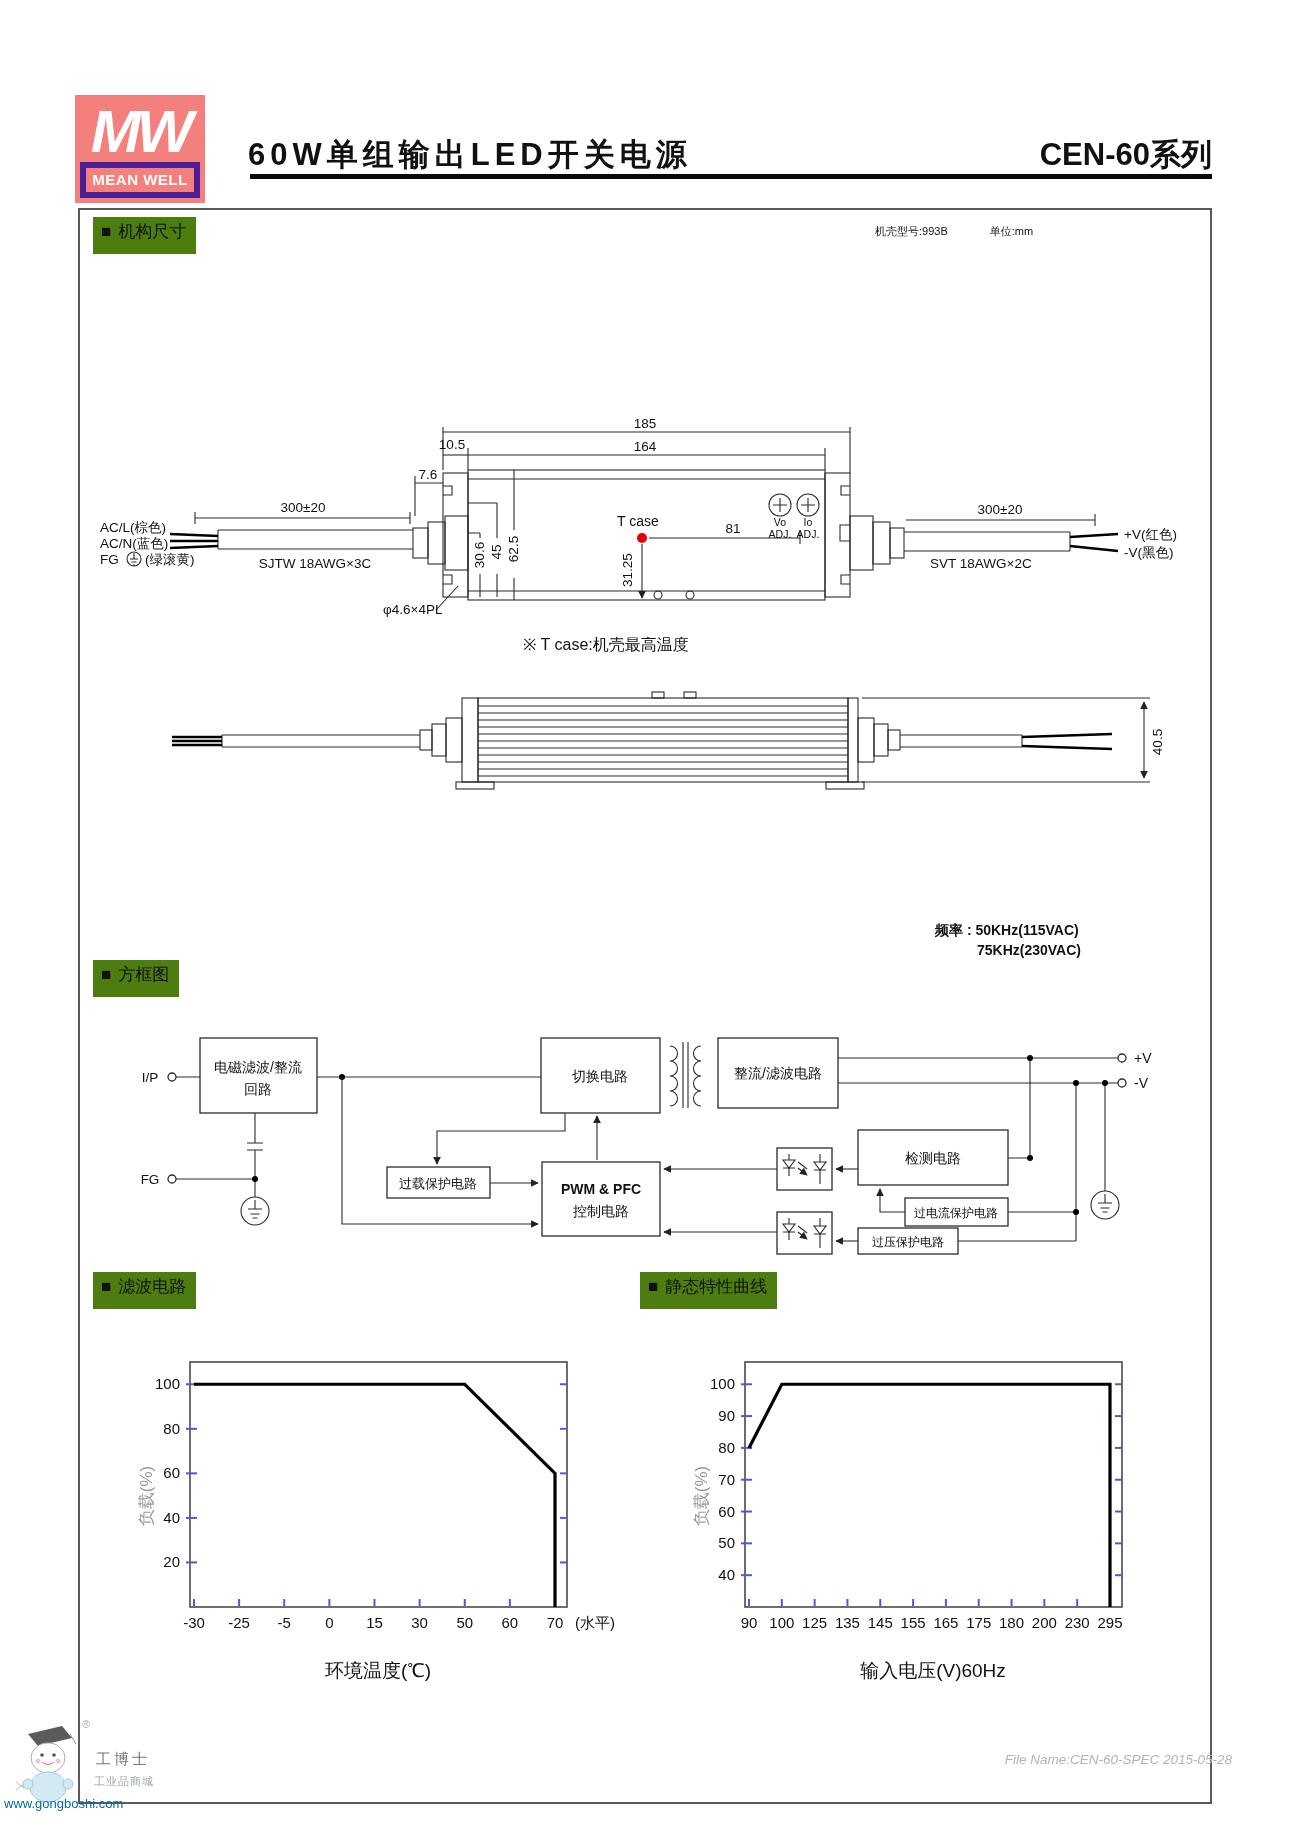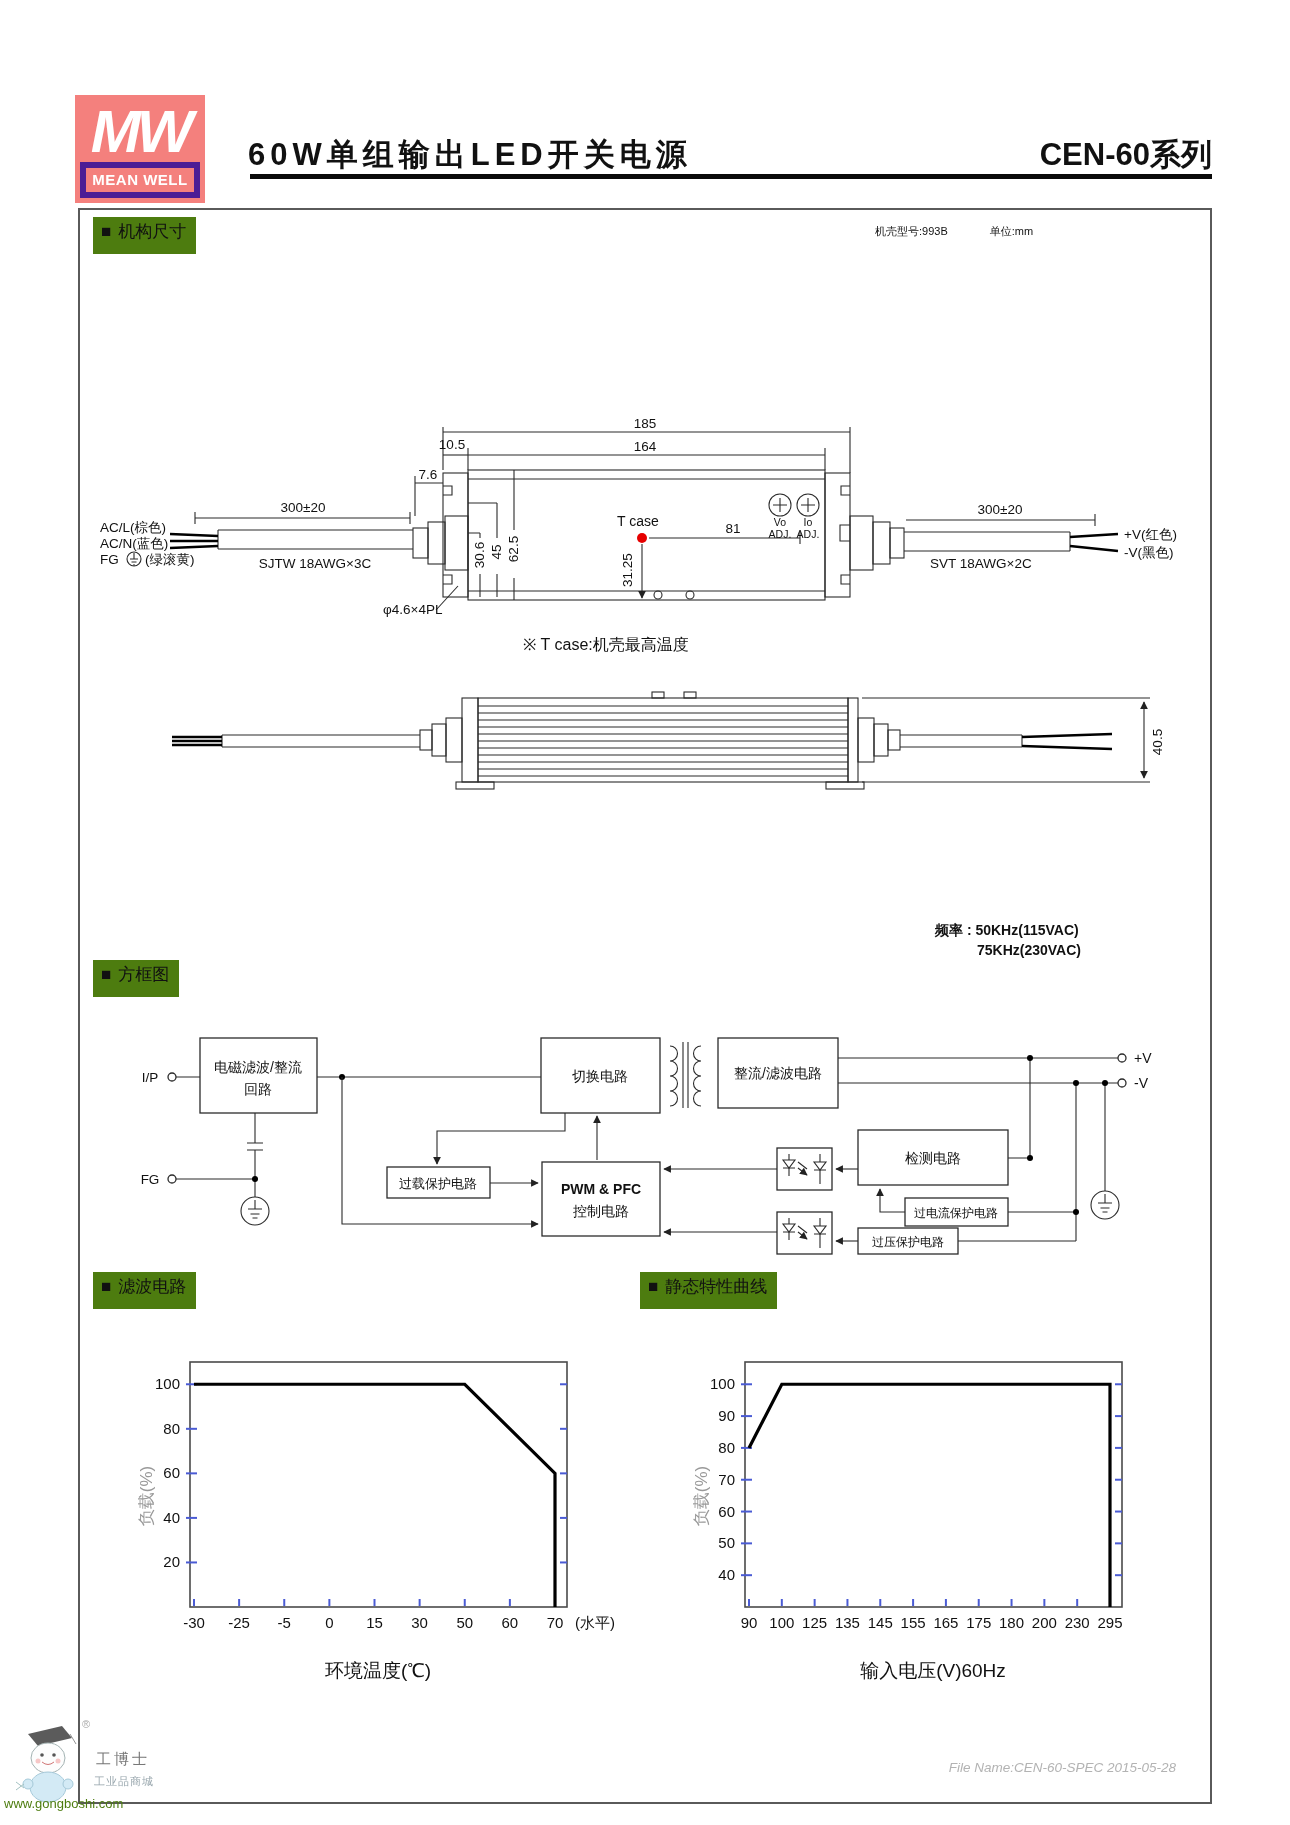--- a/index.html
+++ b/index.html
@@ -13,26 +13,26 @@
   .series{left:900px;top:134px;width:312px;text-align:right;font-size:31px;font-weight:bold;white-space:nowrap;}
   .rule{left:250px;top:174px;width:962px;height:5px;background:#0a0a0a;}
   .mainbox{left:78px;top:208px;width:1130px;height:1592px;border:2px solid #5a5a5a;}
   .sec{background:#4d7c0f;font-size:17px;padding:3px 10px 11px 8px;white-space:nowrap;}
   .sec .sq{margin-right:7px;}
   .modelline{left:875px;top:224px;font-size:11px;white-space:nowrap;}
   .modelline span{margin-right:42px;}
   .freq{left:935px;top:920px;font-size:14px;line-height:20px;white-space:nowrap;font-weight:bold;}
   .freq .l2{padding-left:42px;}
   
-  .fname{left:914px;top:1752px;width:262px;text-align:right;font-style:italic;color:#b3b3b3;font-size:13.5px;white-space:nowrap;margin-top:8px;}
+  .fname{left:970px;top:1752px;width:262px;text-align:right;font-style:italic;color:#b3b3b3;font-size:13.5px;white-space:nowrap;}
   .wm{color:#999;}
   .wm-reg{left:82px;top:1718px;font-size:11px;color:#aaa;}
   .wm-name{left:96px;top:1750px;font-size:15px;color:#777;letter-spacing:3px;}
   .wm-sub{left:94px;top:1774px;font-size:11px;color:#98a6ad;letter-spacing:1px;}
-  .wm-url{left:4px;top:1796px;font-size:13px;color:#4d7c0f;}
+  .wm-url{left:4px;top:1796px;font-size:13px;color:#0369a1;}
   
   svg text{font-family:"Liberation Sans",sans-serif;fill:#111;}
   .ln{stroke:#2b2b2b;stroke-width:1.1;fill:none;}
   .th{stroke:#000;stroke-width:2.6;fill:none;}
   .bb{fill:#fff;stroke:#2b2b2b;stroke-width:1.3;}
   .dt{fill:#000;stroke:none;}
   .term{fill:#fff;stroke:#2b2b2b;stroke-width:1.3;}
   .dim{font-size:13.5px;text-anchor:middle;}
   .lbl{font-size:13.5px;}
   .lblm{font-size:13.5px;text-anchor:middle;}

